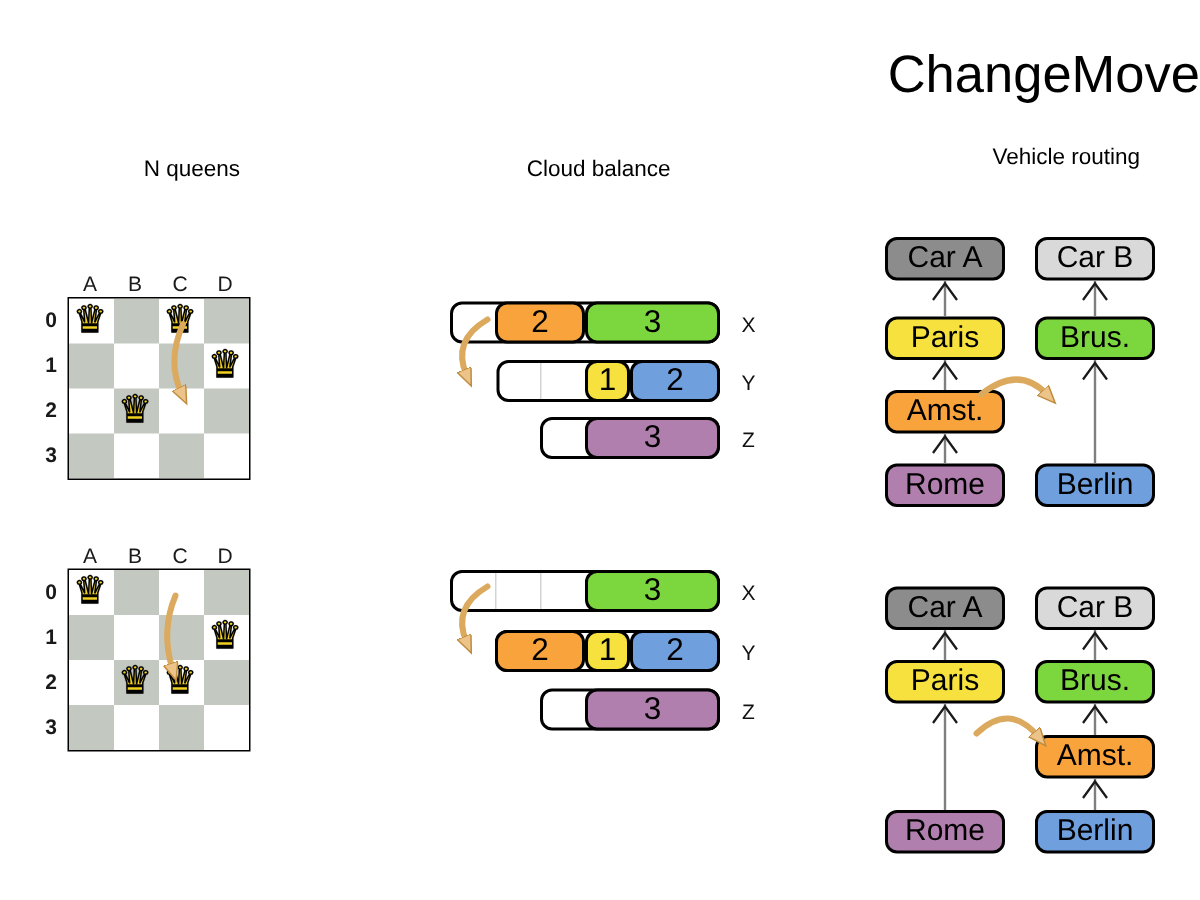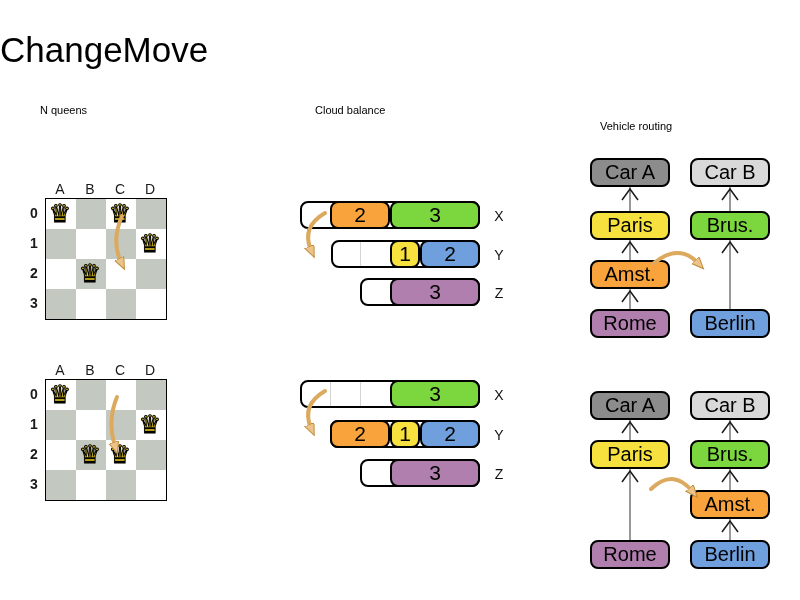--- a/index.html
+++ b/index.html
@@ -1,21 +1,21 @@
 <!DOCTYPE html>
 <html><head>
 <meta charset="utf-8">
 <style>
   html,body{margin:0;padding:0;background:#fff;}
   #canvas{position:relative;width:800px;height:600px;background:#fff;overflow:hidden;
           font-family:"Liberation Sans",sans-serif;color:#000;}
   .abs{position:absolute;}
-  #title{left:0;right:0;top:30px;text-align:left;font-size:35px;}
+  #title{left:0;right:0;top:30px;text-align:right;font-size:35px;}
   #subtitle{left:0;right:0;top:68px;text-align:center;font-size:13px;color:#111;}
-  .colhdr{font-size:11px;text-align:left;}
+  .colhdr{font-size:15px;text-align:right;}
   
   .board{width:120px;height:120px;border:1px solid #000;
          background:conic-gradient(#c3c8c0 25%,#fff 0 50%,#c3c8c0 0 75%,#fff 0) 0 0/60px 60px;}
   .bcol{width:30px;text-align:center;font-size:14px;color:#1a1a1a;}
   .brow{width:18px;text-align:center;font-size:14px;font-weight:600;color:#1a1a1a;}
   .queen{width:30px;height:30px;line-height:30px;text-align:center;font-size:25px;
          -webkit-text-stroke:1px #000;text-shadow:0 0 1px #000;}
   
   .bar{height:28px;background:#fff;border:2px solid #000;border-radius:8px;box-sizing:border-box;}
   .block{height:28px;border:2px solid #000;border-radius:8px;box-sizing:border-box;
@@ -28,22 +28,22 @@
   svg{position:absolute;left:0;top:0;pointer-events:none;}
 </style>
 </head>
 <body>
 
 <div id="canvas">
 
   <div id="title" class="abs">ChangeMove</div>
 
   <div class="abs colhdr" style="left:40px;top:104px;width:120px">N queens</div>
-  <div class="abs colhdr" style="left:315px;top:104px;width:150px">Cloud balance</div>
-  <div class="abs colhdr" style="left:600px;top:120px;width:160px">Vehicle routing</div>
+  <div class="abs colhdr" style="left:297px;top:104px;width:150px">Cloud balance</div>
+  <div class="abs colhdr" style="left:600px;top:96px;width:160px">Vehicle routing</div>
 
   <div class="abs board" style="left:45px;top:198px"></div>
   <div class="abs bcol" style="left:45px;top:181px">A</div>
   <div class="abs bcol" style="left:75px;top:181px">B</div>
   <div class="abs bcol" style="left:105px;top:181px">C</div>
   <div class="abs bcol" style="left:135px;top:181px">D</div>
   <div class="abs brow" style="left:25px;top:205px">0</div>
   <div class="abs brow" style="left:25px;top:235px">1</div>
   <div class="abs brow" style="left:25px;top:265px">2</div>
   <div class="abs brow" style="left:25px;top:295px">3</div>

